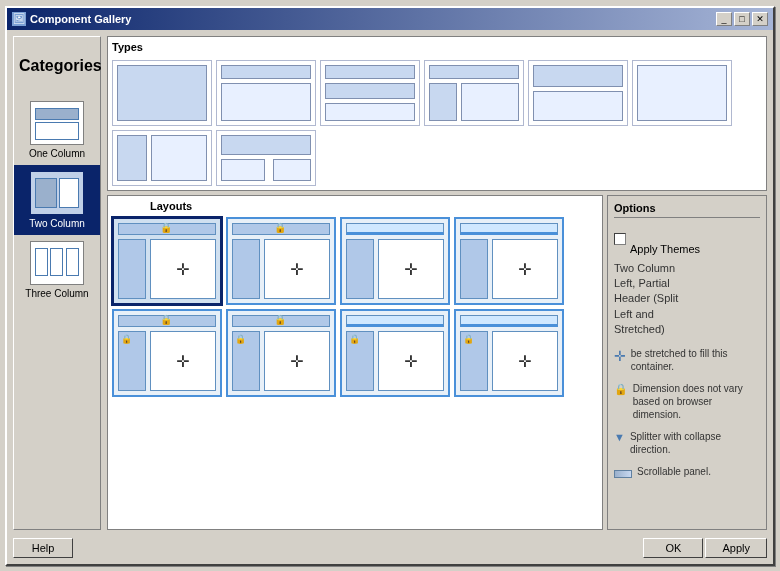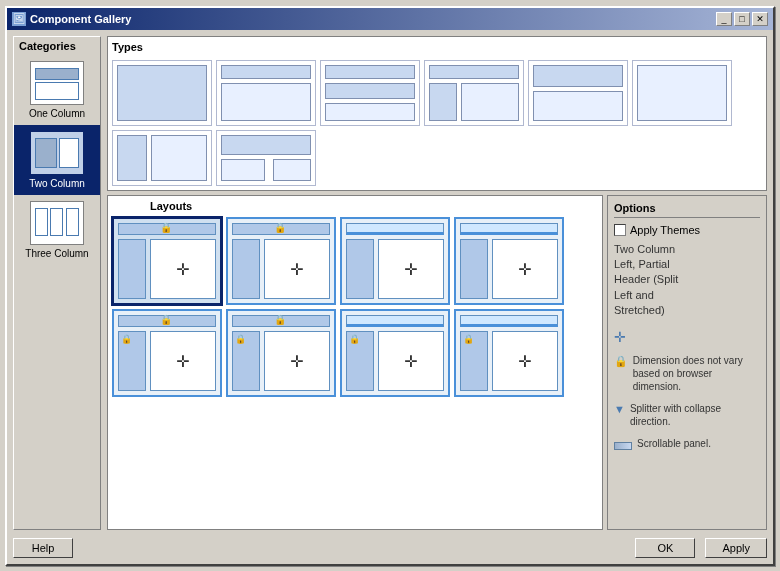--- a/index.html
+++ b/index.html
@@ -107,22 +107,22 @@
       border: 1px solid #808080;
       border-top-color: #ffffff;
       border-left-color: #ffffff;
       background: #d4d0c8;
       display: flex;
       flex-direction: column;
     }
 
     .panel-title {
       font-weight: bold;
-      font-size: 11px;
-      padding: 3px 5px;
+      font-size: 16px;
+      padding: 20px 5px;
     }
 
     .category-item {
       display: flex;
       flex-direction: column;
       align-items: center;
       padding: 6px 4px;
       cursor: pointer;
       gap: 3px;
     }
@@ -344,20 +344,21 @@
       height: 12px;
       border: 1px solid #808080;
       border-top-color: #404040;
       border-left-color: #404040;
       background: white;
       flex-shrink: 0;
     }
 
     .checkbox-label {
       font-size: 11px;
+      margin-top: 19px;
     }
 
     .options-desc {
       font-size: 11px;
       line-height: 1.4;
       color: #333;
     }
 
     .legend-item {
       display: flex;
@@ -394,21 +395,21 @@
       border-bottom-color: #404040;
       padding: 3px 16px;
       font-size: 11px;
       cursor: pointer;
       min-width: 60px;
       text-align: center;
     }
 
     .right-buttons {
       display: flex;
-      gap: 10px;
+      gap: 2px;
     }
 
     
     .li-header {
       position: absolute;
       left: 4px; right: 4px;
       top: 4px;
       height: 12px;
       background: #b0c8e8;
       border: 1px solid #6090c0;
@@ -727,20 +728,21 @@
 Header (Split
 Left and
 Stretched)</span>
             </div>
 
             <div style="display:flex;flex-direction:column;gap:5px;margin-top:4px;">
               <div class="legend-item">
                 <div class="legend-icon">
                   <span style="font-size:14px;color:#4a7ab0;">✛</span>
                 </div>
+                <span class="legend-text">be stretched to fill this container.</span>
               </div>
               <div class="legend-item">
                 <div class="legend-icon">
                   <span style="font-size:11px;">🔒</span>
                 </div>
                 <span class="legend-text">Dimension does not vary based on browser dimension.</span>
               </div>
               <div class="legend-item">
                 <div class="legend-icon">
                   <span style="font-size:11px;color:#4a7ab0;">▼</span>

